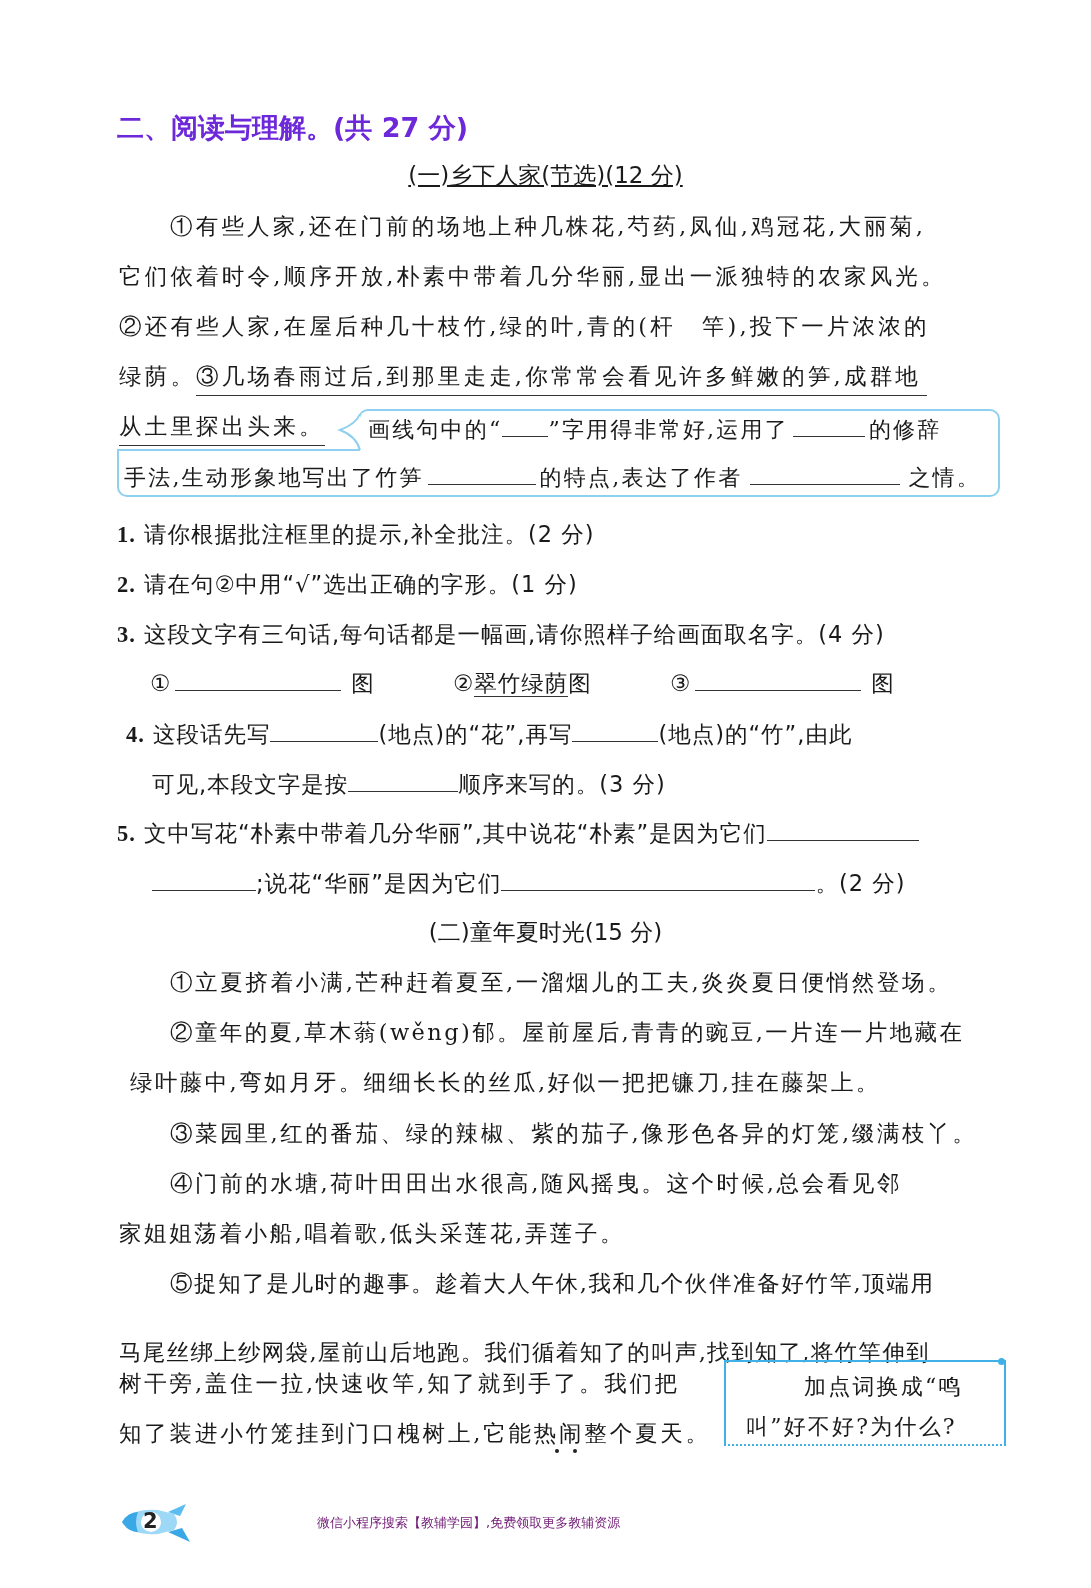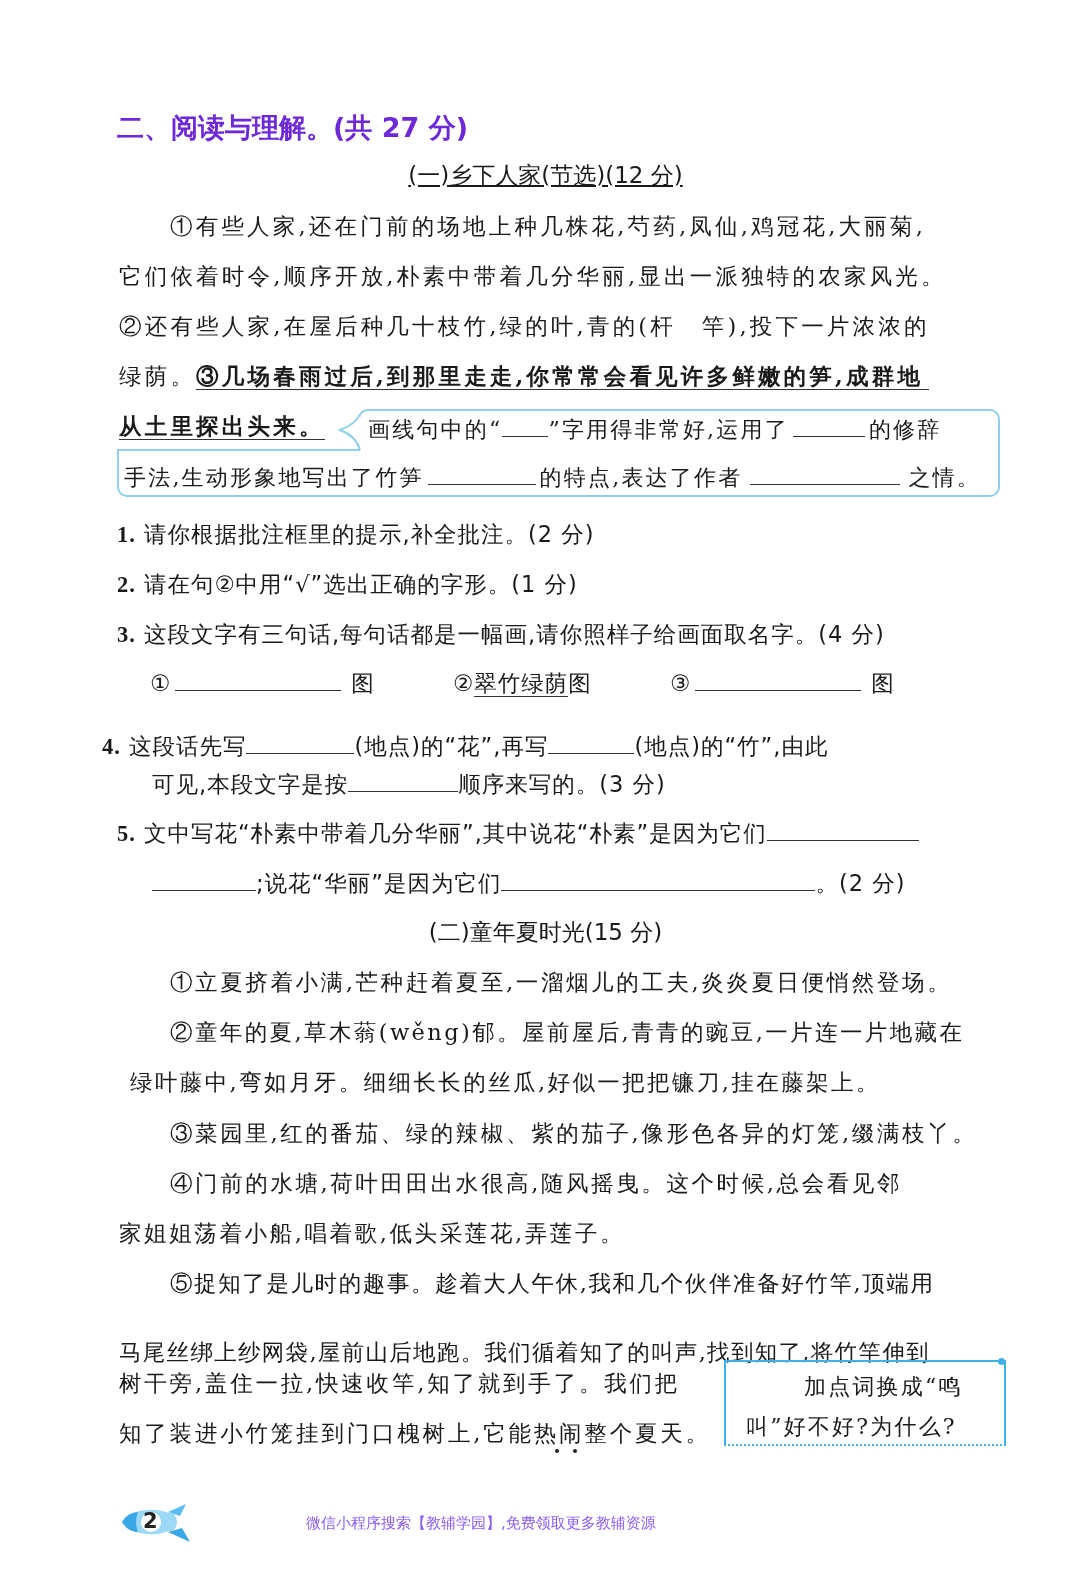--- a/index.html
+++ b/index.html
@@ -13,32 +13,32 @@
     font-family: "DejaVu Sans", "Liberation Sans", sans-serif; letter-spacing: 0px;
   }
   .sub-title {
     left: 0; width: 1091px; text-align: center; font-size: 23px;
     font-family: "DejaVu Sans", "Liberation Sans", sans-serif;
   }
   .para { font-size: 22.5px; letter-spacing: 3.2px; }
   .q { font-size: 22.5px; font-family: "DejaVu Sans", "Liberation Sans", sans-serif; letter-spacing: 1px; }
   .q .num { font-weight: bold; font-family: "Liberation Serif", serif; margin-right: 8px; }
   .blank { display: inline-block; border-bottom: 1.6px solid #333; height: 22px; vertical-align: baseline; }
-  .underline-sent { border-bottom: 1.6px solid #333; padding-bottom: 0; font-weight: bold; }
+  .underline-sent { border-bottom: 1.6px solid #333; padding-bottom: 6px; }
   .annot-box {
     position: absolute; border: 2px solid #8fd0ee; border-radius: 10px; background: #fff;
   }
   .annot-text { font-size: 22px; letter-spacing: 2.2px; }
   .side-note {
     position: absolute; left: 724px; top: 1360px; width: 278px; height: 82px;
     border-top: 2px solid #3fb1e6; border-left: 2px solid #3fb1e6;
     border-right: 2px solid #3fb1e6; border-bottom: 2px dotted #3fb1e6;
   }
   .footer-text {
-    left: 306px; top: 1514px; font-size: 15px; color: #8b5cf6;
+    left: 317px; top: 1514px; font-size: 13px; color: #701a75;
     font-family: "DejaVu Sans", "Liberation Sans", sans-serif;
   }
   .page-badge { left: 118px; top: 1500px; }
   .dot-mark { position:absolute; width:4px; height:4px; border-radius:50%; background:#222; }
 </style>
 </head>
 <body>
 
 <div class="abs section-title">二、阅读与理解。(共 27 分)</div>
 
@@ -76,21 +76,21 @@
 <div class="abs q" style="left:117px; top:619px;">
   <span class="num">3.</span><span>这段文字有三句话,每句话都是一幅画,请你照样子给画面取名字。(4 分)</span>
 </div>
 <div class="abs q" style="left:150px; top:668px;">
   <span>①</span><span class="blank" style="width:166px; margin:0 10px 0 4px;"></span><span>图</span>
   <span style="display:inline-block; width:62px;"></span>
   <span>②</span><span style="border-bottom:1.6px solid #333;">翠竹绿荫</span><span>图</span>
   <span style="display:inline-block; width:62px;"></span>
   <span>③</span><span class="blank" style="width:166px; margin:0 10px 0 4px;"></span><span>图</span>
 </div>
-<div class="abs q" style="left:102px; top:719px;margin-top:12px;">
+<div class="abs q" style="left:126px; top:719px;">
   <span class="num">4.</span><span>这段话先写</span><span class="blank" style="width:108px;"></span><span>(地点)的“花”,再写</span><span class="blank" style="width:86px;"></span><span>(地点)的“竹”,由此</span>
 </div>
 <div class="abs q" style="left:152px; top:769px;">
   <span>可见,本段文字是按</span><span class="blank" style="width:110px;"></span><span>顺序来写的。(3 分)</span>
 </div>
 <div class="abs q" style="left:117px; top:818px;">
   <span class="num">5.</span><span>文中写花“朴素中带着几分华丽”,其中说花“朴素”是因为它们</span><span class="blank" style="width:152px;"></span>
 </div>
 <div class="abs q" style="left:152px; top:868px;">
   <span class="blank" style="width:104px;"></span><span>;说花“华丽”是因为它们</span><span class="blank" style="width:314px;"></span><span>。(2 分)</span>

